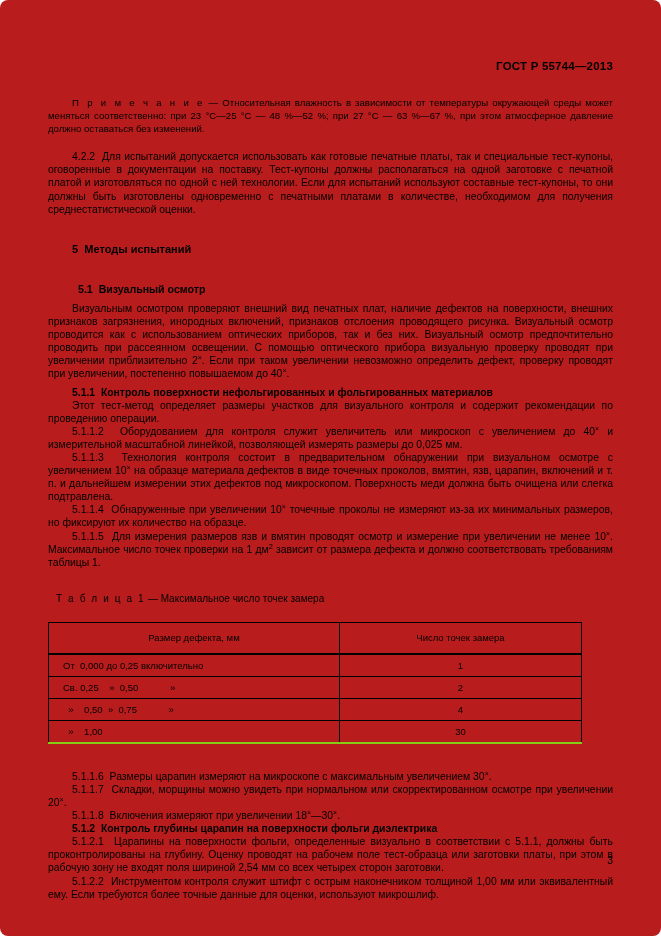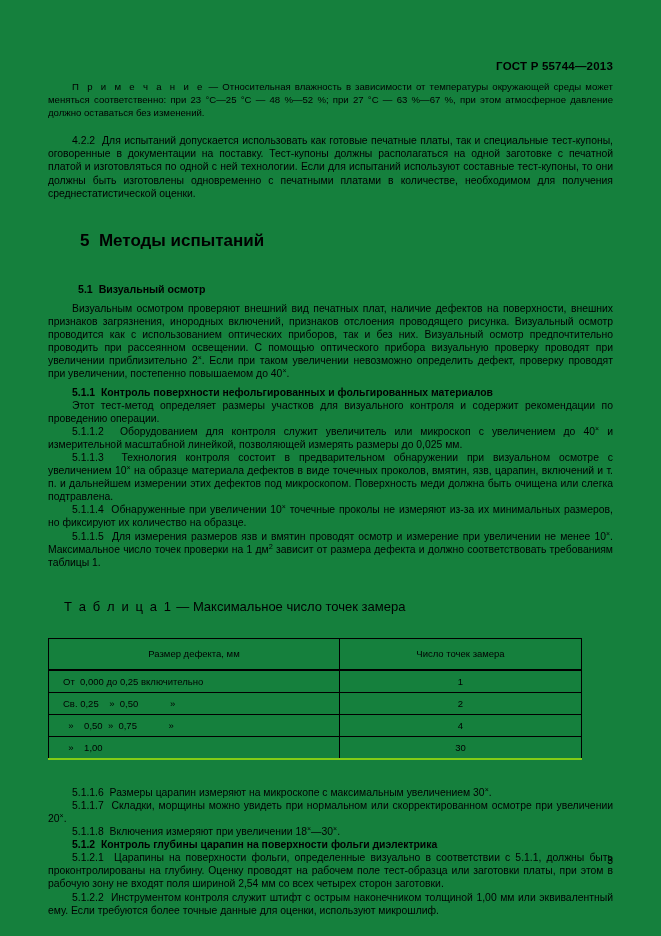--- a/index.html
+++ b/index.html
@@ -9,38 +9,39 @@
     background: #ffffff;
   }
   body {
     font-family: "Liberation Sans", "DejaVu Sans", sans-serif;
     color: #000000;
   }
   .page {
     position: relative;
     width: 661px;
     height: 936px;
-    background: #15803d;
+    background: #b91c1c;
     overflow: hidden;
     box-sizing: border-box;
+    border-radius: 8px;
   }
   .page-header {
     position: absolute;
     top: 60px;
     left: 48px;
     right: 48px;
     text-align: right;
     font-size: 11.5px;
     font-weight: bold;
     letter-spacing: 0.2px;
     white-space: nowrap;
   }
   .content {
     position: absolute;
-    top: 80px;
+    top: 96px;
     left: 48px;
     width: 565px;
   }
   p.body-text {
     margin: 0;
     font-size: 10.4px;
     line-height: 13.1px;
     text-align: justify;
     text-justify: inter-word;
     hyphens: none;
@@ -55,22 +56,22 @@
     text-align: justify;
     text-indent: 24px;
   }
   .spaced {
     letter-spacing: 2.1px;
   }
   .spaced-sm {
     letter-spacing: 1.6px;
   }
   h2.clause {
-    margin: 8px;
-    font-size: 17px;
+    margin: 0;
+    font-size: 11px;
     font-weight: bold;
     line-height: 14px;
     text-indent: 24px;
   }
   h3.subclause {
     margin: 6px;
     font-size: 10.6px;
     font-weight: bold;
     line-height: 13.2px;
     text-indent: 24px;
@@ -89,22 +90,22 @@
   .gap-xl { height: 26px; }
   sup {
     font-size: 7px;
     vertical-align: super;
     line-height: 0;
   }
   sup.sq {
     font-size: 7.4px;
   }
   .table-caption {
-    margin: 16px;
-    font-size: 13px;
+    margin: 8px;
+    font-size: 10px;
     line-height: 13px;
   }
   table.data-table {
     border-collapse: collapse;
     width: 533px;
     margin: 0;
     table-layout: fixed;
   }
   table.data-table th,
   table.data-table td {

